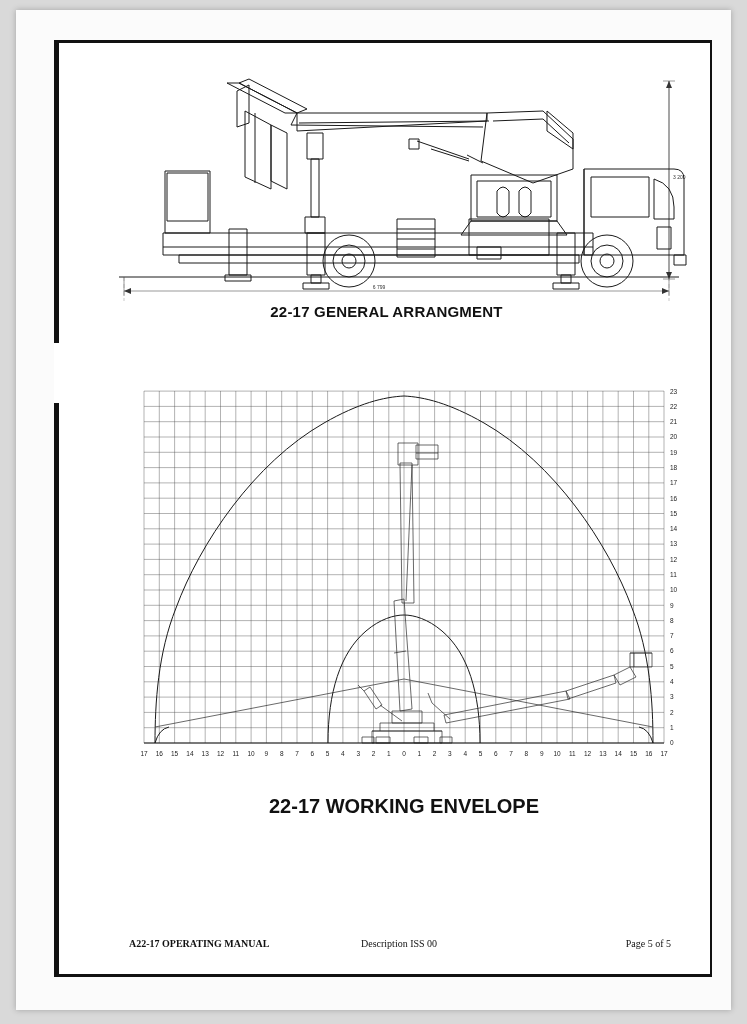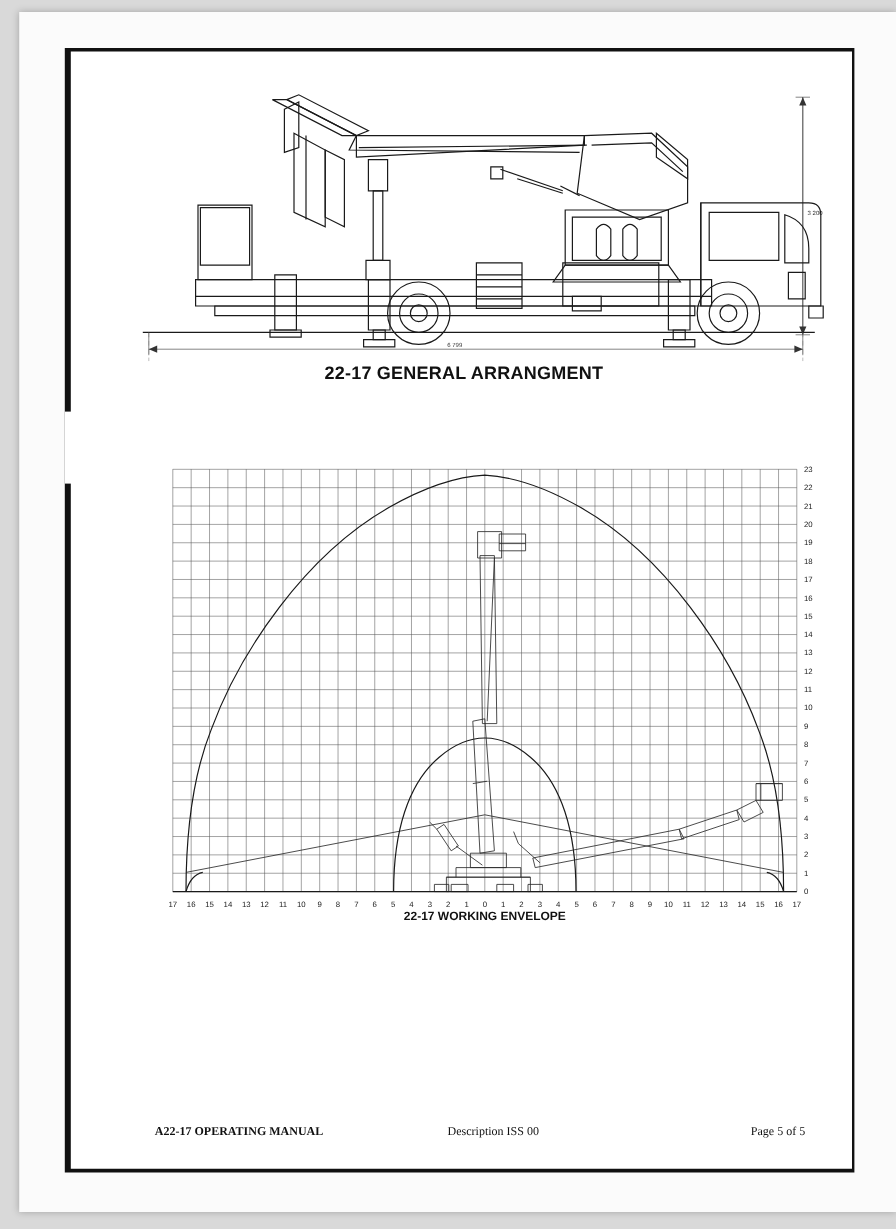--- a/index.html
+++ b/index.html
@@ -17,21 +17,20 @@
   }
   
   .sheet {
     position: absolute;
     left: 16px;
     top: 10px;
     width: 715px;
     height: 1000px;
     background: #fbfbfb;
     box-shadow: 0 0 6px rgba(0,0,0,0.25);
-    padding-left: 16px;
   }
   
   .frame {
     position: absolute;
     left: 38px;
     top: 30px;
     width: 651px;
     height: 931px;
     border-left: 5px solid #111;
     border-top: 3px solid #111;
@@ -73,41 +72,41 @@
   .env-wrap {
     position: absolute;
     left: 55px;
     top: 310px;
     width: 580px;
     height: 420px;
   }
   .env-caption {
     position: absolute;
     left: 0;
-    top: 406px;
+    top: 442px;
     width: 580px;
     text-align: center;
-    font-size: 10px;
+    font-size: 20px;
     font-weight: bold;
     color: #111;
   }
 
   
   .footer {
     position: absolute;
     left: 40px;
     bottom: 18px;
     width: 580px;
     height: 18px;
     font-family: "Liberation Serif", serif;
     font-size: 10px;
     color: #111;
   }
   .footer .f-left { position: absolute; left: 30px; top: 0; font-weight: bold; }
-  .footer .f-mid  { position: absolute; left: 262px; top: 0; margin-left: 12px; }
+  .footer .f-mid  { position: absolute; left: 262px; top: 0; }
   .footer .f-right{ position: absolute; right: 8px; top: 0; }
 
   svg { display: block; }
   .ln { fill: none; stroke: #1a1a1a; stroke-width: 1; }
   .ln-thin { fill: none; stroke: #2a2a2a; stroke-width: 0.7; }
   .grid { fill: none; stroke: #555; stroke-width: 0.45; }
   .dim { fill: none; stroke: #333; stroke-width: 0.5; }
   .tick-label { font-family: "Liberation Sans", sans-serif; font-size: 6.5px; fill: #222; }
   .dim-label { font-family: "Liberation Sans", sans-serif; font-size: 5px; fill: #333; }
 </style>

